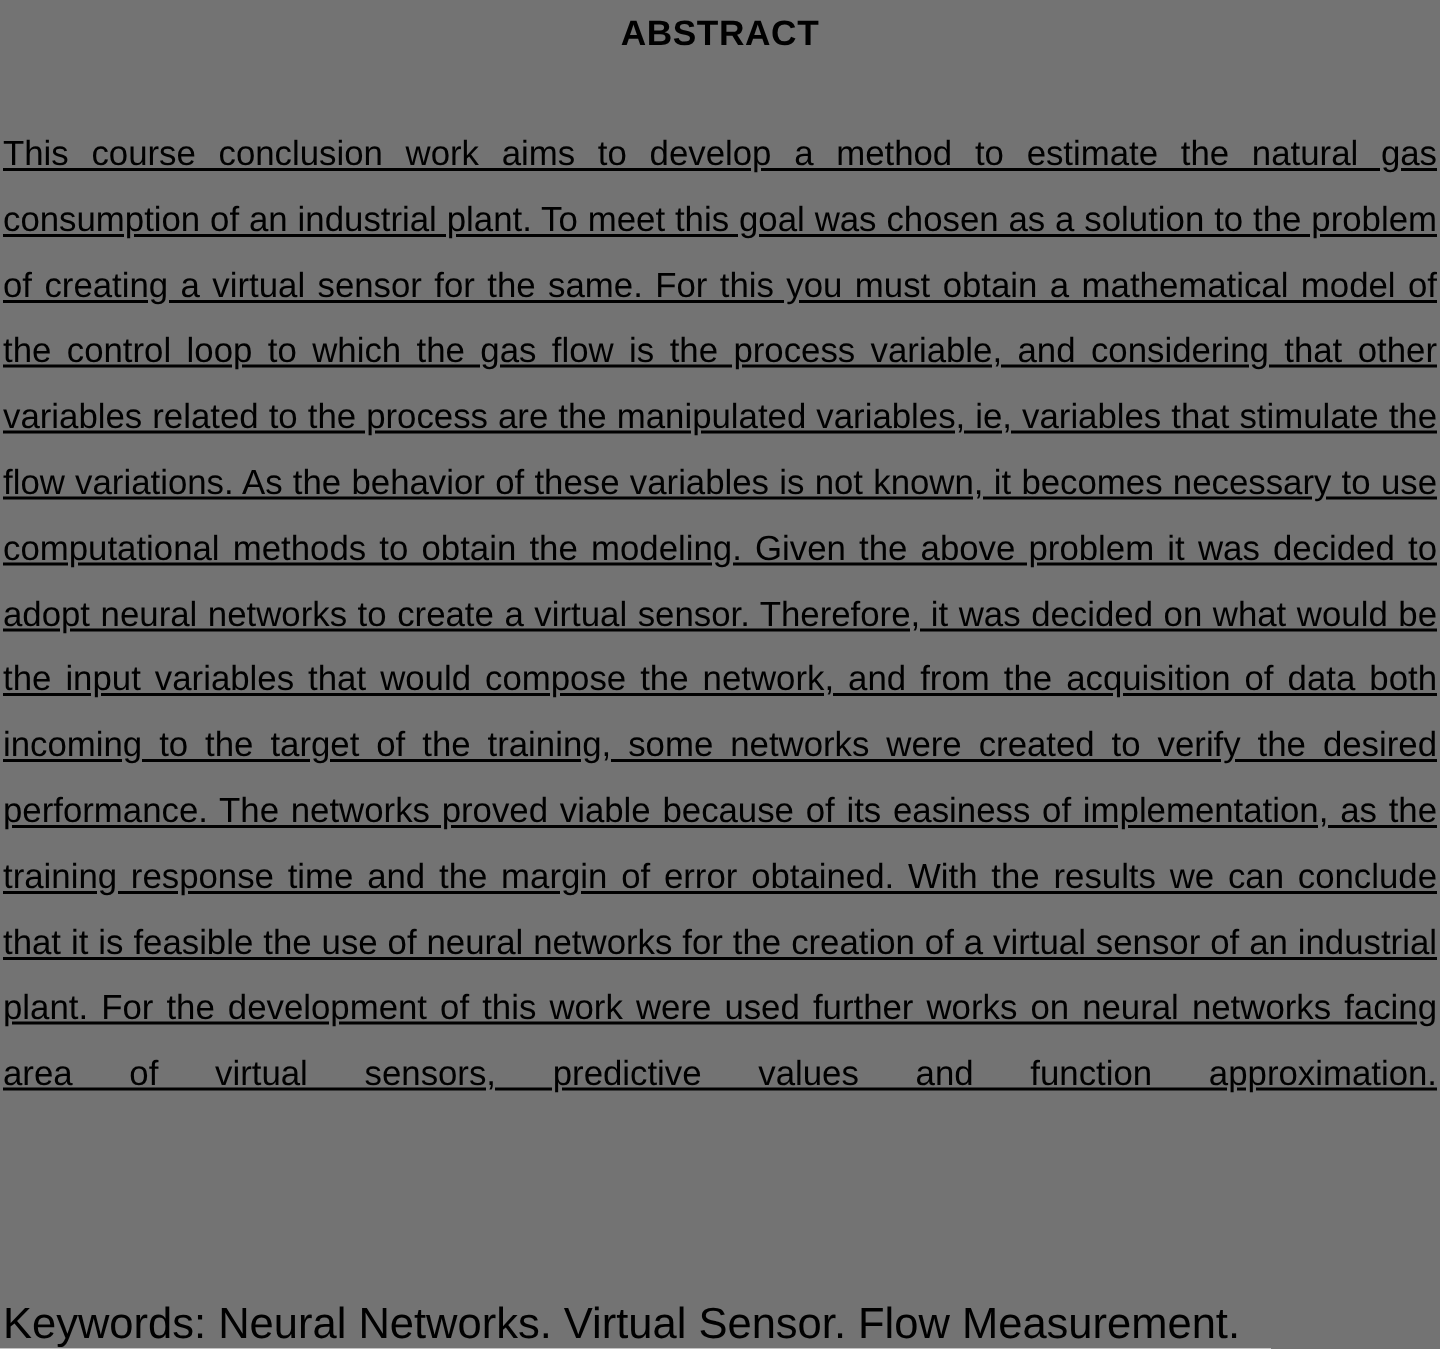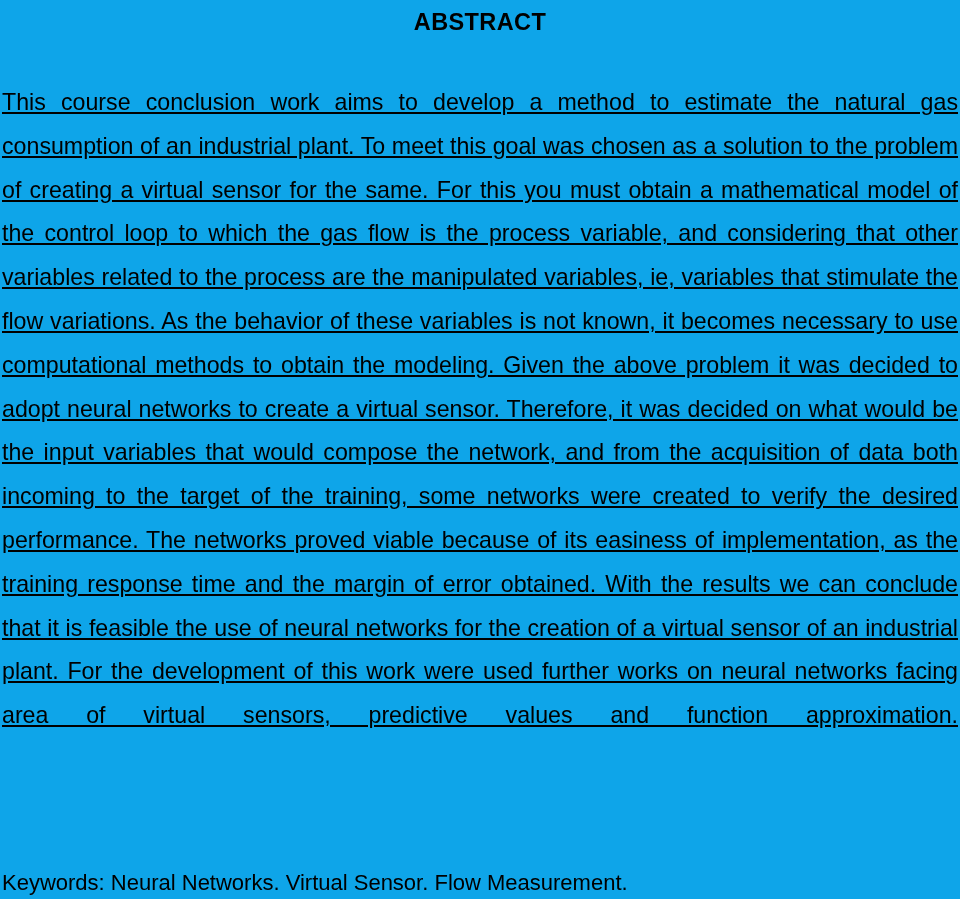--- a/index.html
+++ b/index.html
@@ -9,21 +9,21 @@
   }
   body {
     font-family: "Liberation Sans", sans-serif;
     color: #000000;
     -webkit-font-smoothing: antialiased;
   }
   .page {
     position: relative;
     width: 960px;
     height: 899px;
-    background: #0ea5e9;
+    background: #737373;
     overflow: hidden;
     box-sizing: border-box;
   }
   .heading {
     position: absolute;
     left: 0;
     top: 7px;
     width: 960px;
     text-align: center;
     font-size: 23.5px;
@@ -63,21 +63,21 @@
     content: "";
     display: inline-block;
     width: 100%;
     height: 0;
   }
   .keywords {
     position: absolute;
     left: 2px;
     top: 868px;
     width: 956px;
-    font-size: 22px;
+    font-size: 29px;
     line-height: 30px;
     text-align: left;
     white-space: nowrap;
   }
 </style>
 </head>
 <body>
 
 <div class="page">
 

